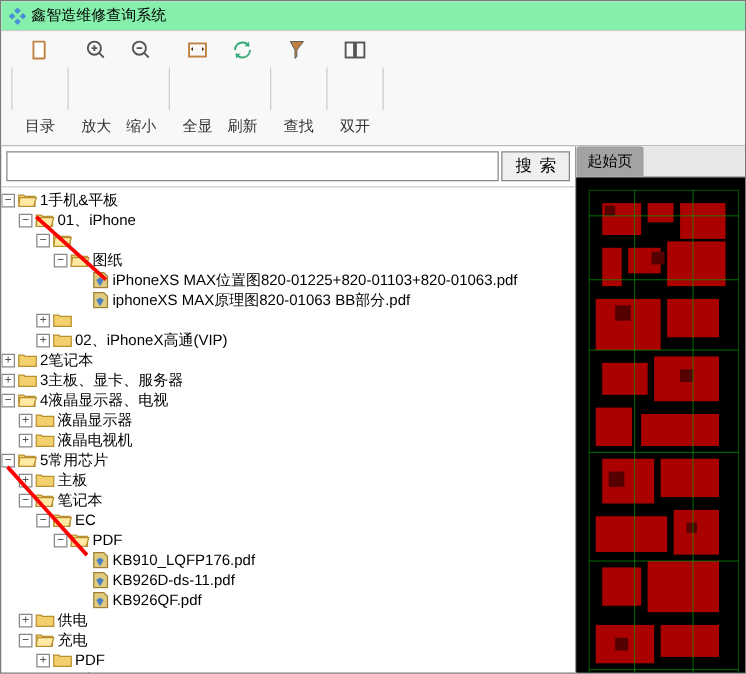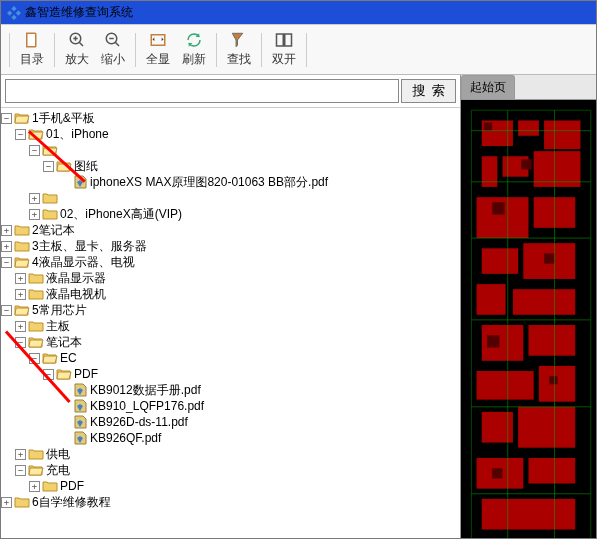--- a/index.html
+++ b/index.html
@@ -1,21 +1,21 @@
 <!DOCTYPE html>
 <html><head>
 <meta charset="utf-8">
 <style>
 * { box-sizing: border-box; margin: 0; padding: 0; }
 body { font-family: "Microsoft YaHei", SimSun, Arial, sans-serif; font-size: 12px; background: #fff; width: 597px; height: 539px; overflow: hidden; border: 1px solid #7a7a7a; }
-.title-bar { background: #1d4ed8; padding: 3px 6px; border-bottom: 1px solid #ccc; display: flex; align-items: center; gap: 4px; }
+.title-bar { background: #86efac; padding: 3px 6px; border-bottom: 1px solid #ccc; display: flex; align-items: center; gap: 4px; }
 .title-bar .ticon { width: 14px; height: 14px; color: #3a7fc0; }
 .toolbar { display: flex; align-items: center; padding: 4px 4px; border-bottom: 1px solid #bbb; background: #f8f8f8; }
 .toolbar .sep { width: 1px; height: 34px; background: #ccc; margin: 0 4px; }
-.toolbar .btn { display: flex; flex-direction: column; align-items: center; padding: 2px 6px; cursor: pointer; color: #333; }
+.toolbar .btn { display: flex; flex-direction: column; align-items: center; padding: 2px 6px; cursor: pointer; color: #333; gap: 42px; }
 .toolbar .btn svg { width: 18px; height: 18px; }
 .toolbar .btn span { margin-top: 2px; }
 .main { display: flex; height: calc(100% - 62px); }
 .left-pane { width: 460px; border-right: 1px solid #999; display: flex; flex-direction: column; }
 .search-bar { display: flex; padding: 4px; border-bottom: 1px solid #ccc; gap: 2px; }
 .search-bar input { flex: 1; border: 1px solid #888; padding: 2px 4px; font-size: 12px; }
 .search-bar button { padding: 2px 10px; border: 1px solid #888; background: #efefef; cursor: pointer; letter-spacing: 6px; padding-right: 4px; }
 .tree { flex: 1; overflow: auto; padding: 2px 0 2px 0; position: relative; }
 .row { display: flex; align-items: center; height: 16px; padding: 1px 0; }
 .pad { display: inline-block; width: 14px; height: 14px; flex-shrink: 0; }
@@ -145,20 +145,32 @@
         <div class="row">
           <span class="pad"></span>
           <span class="pad"></span>
           <span class="pad"></span>
           <span class="pad"></span>
           <span class="toggle empty"></span>
           <svg class="pdf-icon" viewBox="0 0 16 14">
             <path fill="#e0cc80" stroke="#a08030" d="M3 1h8l3 3v9H3z"></path>
             <path fill="#4a80c0" d="M5 7l3-2 3 2-3 5z"></path>
           </svg>
+          <span class="label">iPhoneXS MAX位置图820-01225+820-01103+820-01063.pdf</span>
+        </div>
+        <div class="row">
+          <span class="pad"></span>
+          <span class="pad"></span>
+          <span class="pad"></span>
+          <span class="pad"></span>
+          <span class="toggle empty"></span>
+          <svg class="pdf-icon" viewBox="0 0 16 14">
+            <path fill="#e0cc80" stroke="#a08030" d="M3 1h8l3 3v9H3z"></path>
+            <path fill="#4a80c0" d="M5 7l3-2 3 2-3 5z"></path>
+          </svg>
           <span class="label">iphoneXS MAX原理图820-01063 BB部分.pdf</span>
         </div>
         <div class="row">
           <span class="pad"></span>
           <span class="pad"></span>
           <span class="toggle">+</span>
           <svg class="folder-icon" viewBox="0 0 16 14">
             <path fill="#f2d06b" stroke="#b89030" d="M1 3h4l1 1h9v8H1z"></path>
           </svg>
         </div>
@@ -247,32 +259,20 @@
         <div class="row">
           <span class="pad"></span>
           <span class="pad"></span>
           <span class="pad"></span>
           <span class="toggle">−</span>
           <svg class="folder-icon" viewBox="0 0 16 14">
             <path fill="#f2d06b" stroke="#b89030" d="M1 3h4l1 1h8v8H1z"></path>
             <path fill="#ffe9a3" stroke="#b89030" d="M2 5h13l-2 7H1z"></path>
           </svg>
           <span class="label">PDF</span>
-        </div>
-        <div class="row">
-          <span class="pad"></span>
-          <span class="pad"></span>
-          <span class="pad"></span>
-          <span class="pad"></span>
-          <span class="toggle empty"></span>
-          <svg class="pdf-icon" viewBox="0 0 16 14">
-            <path fill="#e0cc80" stroke="#a08030" d="M3 1h8l3 3v9H3z"></path>
-            <path fill="#4a80c0" d="M5 7l3-2 3 2-3 5z"></path>
-          </svg>
-          <span class="label">KB9012数据手册.pdf</span>
         </div>
         <div class="row">
           <span class="pad"></span>
           <span class="pad"></span>
           <span class="pad"></span>
           <span class="pad"></span>
           <span class="toggle empty"></span>
           <svg class="pdf-icon" viewBox="0 0 16 14">
             <path fill="#e0cc80" stroke="#a08030" d="M3 1h8l3 3v9H3z"></path>
             <path fill="#4a80c0" d="M5 7l3-2 3 2-3 5z"></path>

